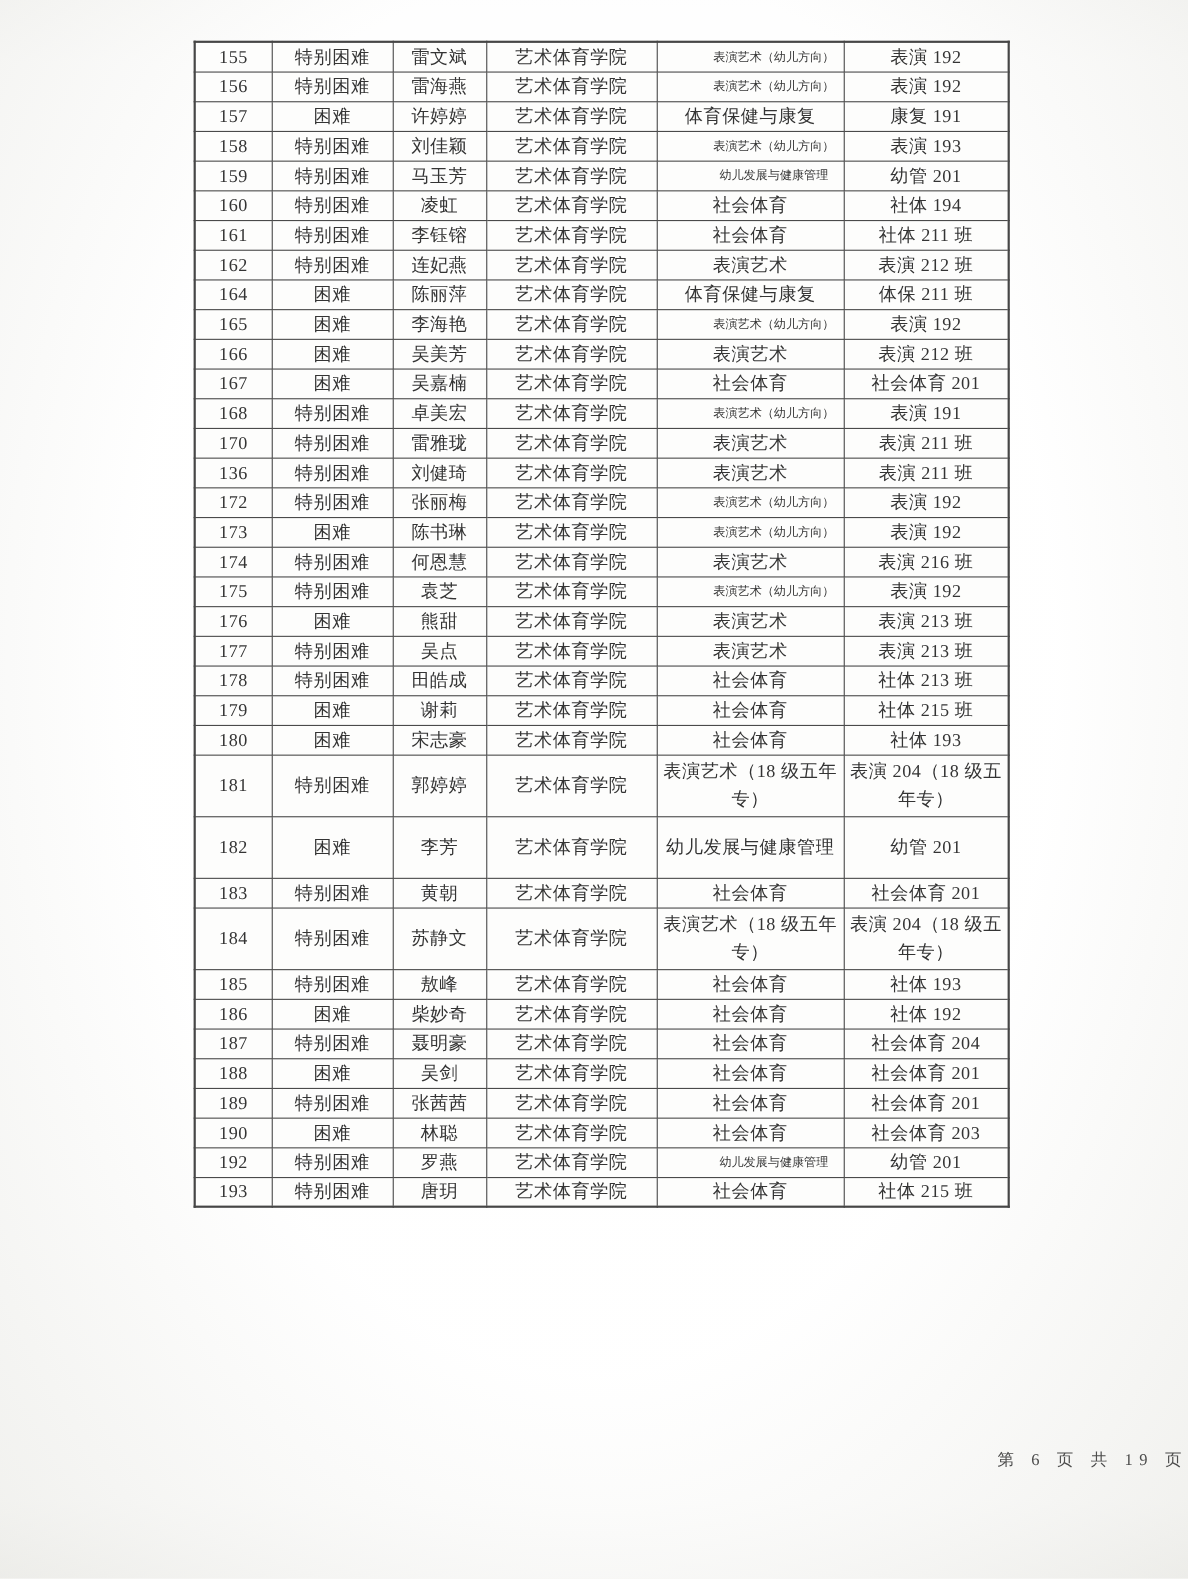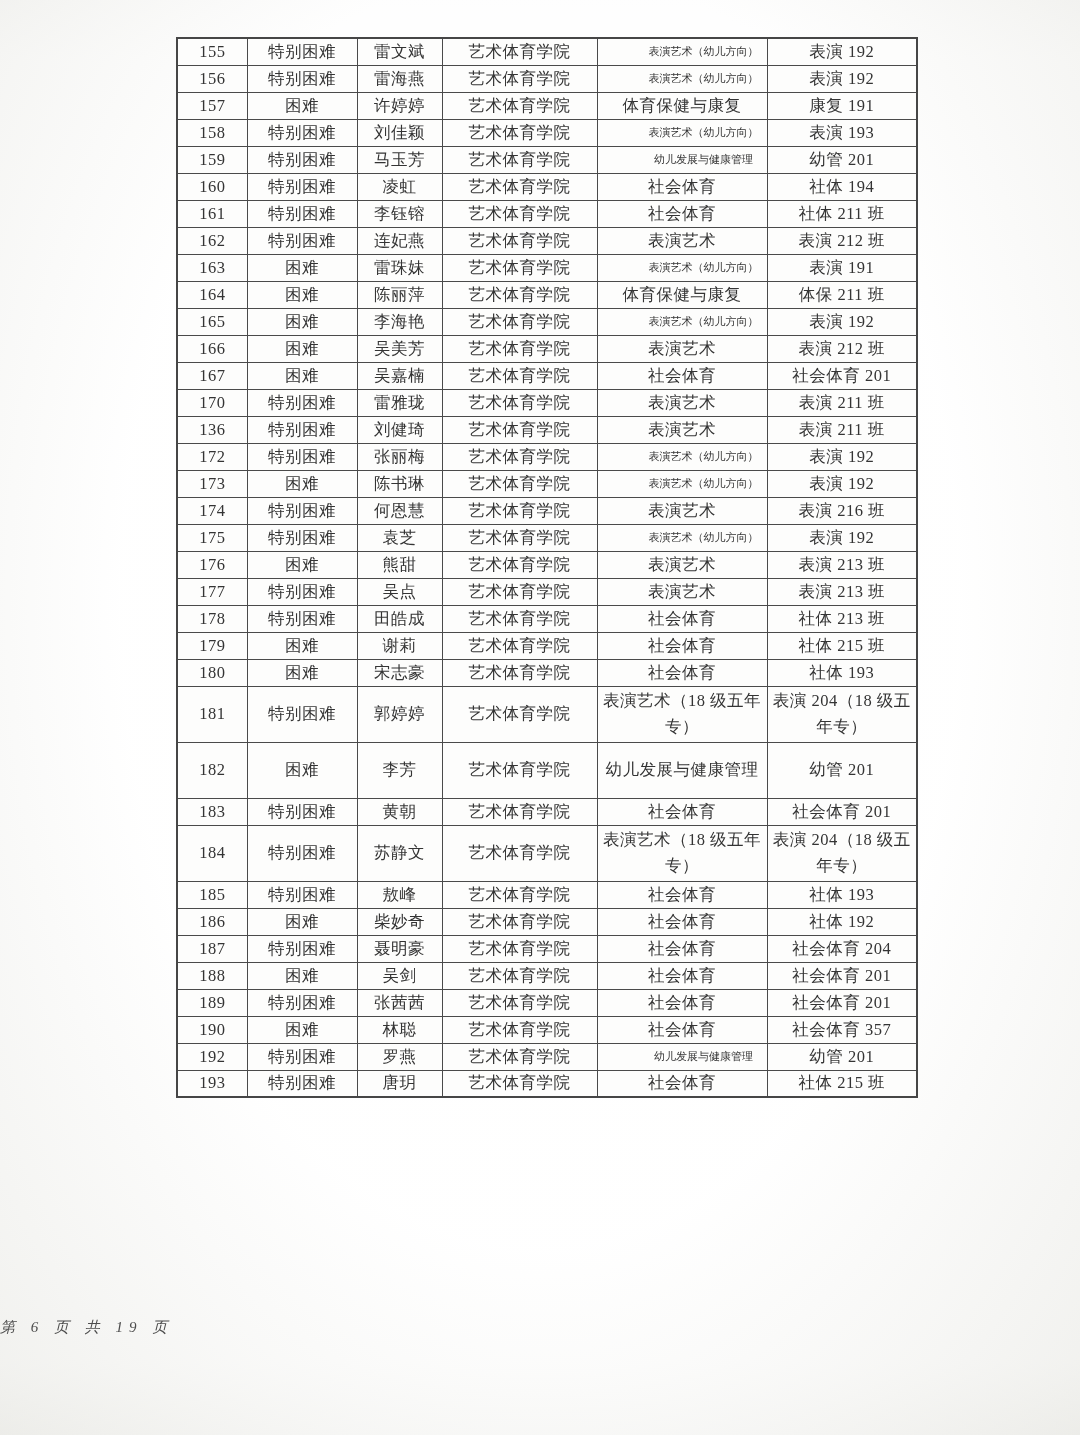--- a/index.html
+++ b/index.html
@@ -55,25 +55,24 @@
   td.fit {
     font-size: 11px;
     letter-spacing: 0;
     padding-left: 46px;
   }
   .footer {
     position: absolute;
     top: 1318px;
     left: 0;
     width: 100%;
-    text-align: left;
+    text-align: right;
     font-size: 15px;
     color: #4c4c4c;
     letter-spacing: 6px;
-    font-style: italic;
   }
 </style>
 </head>
 <body>
 
 <div class="page">
 
   <table class="roster">
     <colgroup>
       <col class="c-no">
@@ -142,28 +141,20 @@
     </tr>
         <tr>
       <td>162</td>
       <td>特别困难</td>
       <td>连妃燕</td>
       <td>艺术体育学院</td>
       <td>表演艺术</td>
       <td>表演 212 班</td>
     </tr>
         <tr>
-      <td>163</td>
-      <td>困难</td>
-      <td>雷珠妹</td>
-      <td>艺术体育学院</td>
-      <td class="fit">表演艺术（幼儿方向）</td>
-      <td>表演 191</td>
-    </tr>
-        <tr>
       <td>164</td>
       <td>困难</td>
       <td>陈丽萍</td>
       <td>艺术体育学院</td>
       <td>体育保健与康复</td>
       <td>体保 211 班</td>
     </tr>
         <tr>
       <td>165</td>
       <td>困难</td>
@@ -182,20 +173,28 @@
     </tr>
         <tr>
       <td>167</td>
       <td>困难</td>
       <td>吴嘉楠</td>
       <td>艺术体育学院</td>
       <td>社会体育</td>
       <td>社会体育 201</td>
     </tr>
         <tr>
+      <td>168</td>
+      <td>特别困难</td>
+      <td>卓美宏</td>
+      <td>艺术体育学院</td>
+      <td class="fit">表演艺术（幼儿方向）</td>
+      <td>表演 191</td>
+    </tr>
+        <tr>
       <td>170</td>
       <td>特别困难</td>
       <td>雷雅珑</td>
       <td>艺术体育学院</td>
       <td>表演艺术</td>
       <td>表演 211 班</td>
     </tr>
         <tr>
       <td>136</td>
       <td>特别困难</td>
@@ -347,21 +346,21 @@
       <td>艺术体育学院</td>
       <td>社会体育</td>
       <td>社会体育 201</td>
     </tr>
         <tr>
       <td>190</td>
       <td>困难</td>
       <td>林聪</td>
       <td>艺术体育学院</td>
       <td>社会体育</td>
-      <td>社会体育 357</td>
+      <td>社会体育 203</td>
     </tr>
         <tr>
       <td>192</td>
       <td>特别困难</td>
       <td>罗燕</td>
       <td>艺术体育学院</td>
       <td class="fit">幼儿发展与健康管理</td>
       <td>幼管 201</td>
     </tr>
         <tr>

